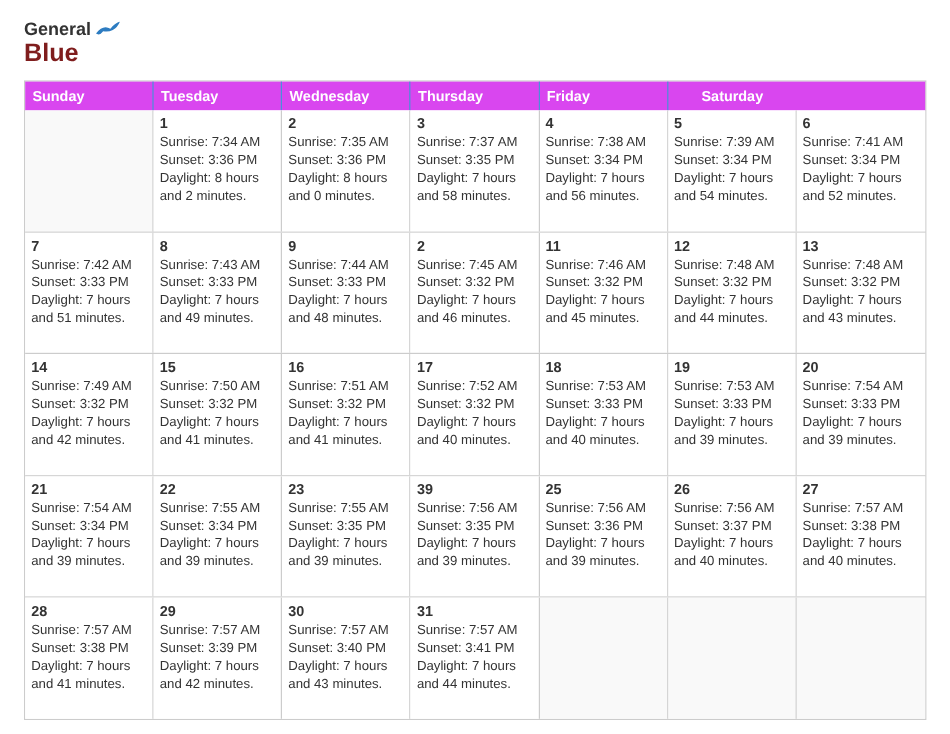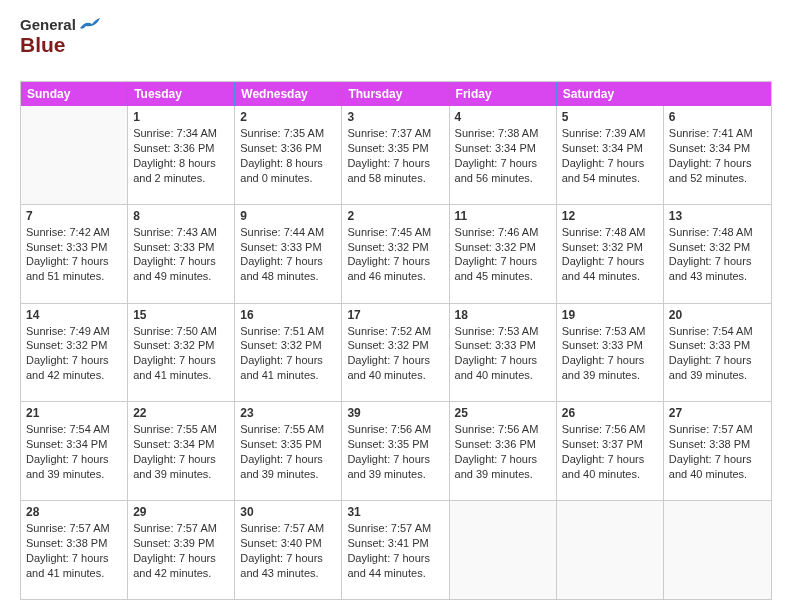--- a/index.html
+++ b/index.html
@@ -14,21 +14,21 @@
       width: 792px;
       height: 612px;
       padding: 16px 20px 12px 20px;
       display: flex;
       flex-direction: column;
     }
     .header {
       display: flex;
       align-items: flex-end;
       justify-content: space-between;
-      margin-bottom: 24px;
+      margin-bottom: 10px;
     }
     .logo {
       display: flex;
       align-items: center;
       gap: 4px;
     }
     .title-block {
       text-align: right;
     }
     .month-title {
@@ -55,20 +55,21 @@
     .cal-header-cell {
       color: #fff;
       font-size: 12px;
       font-weight: bold;
       padding: 5px 6px;
       text-align: left;
       border-right: 1px solid #4a90d9;
     }
     .cal-header-cell:last-child {
       border-right: none;
+      text-align: center;
     }
     .cal-body {
       flex: 1;
       display: flex;
       flex-direction: column;
     }
     .cal-row {
       display: grid;
       grid-template-columns: repeat(7, 1fr);
       flex: 1;

